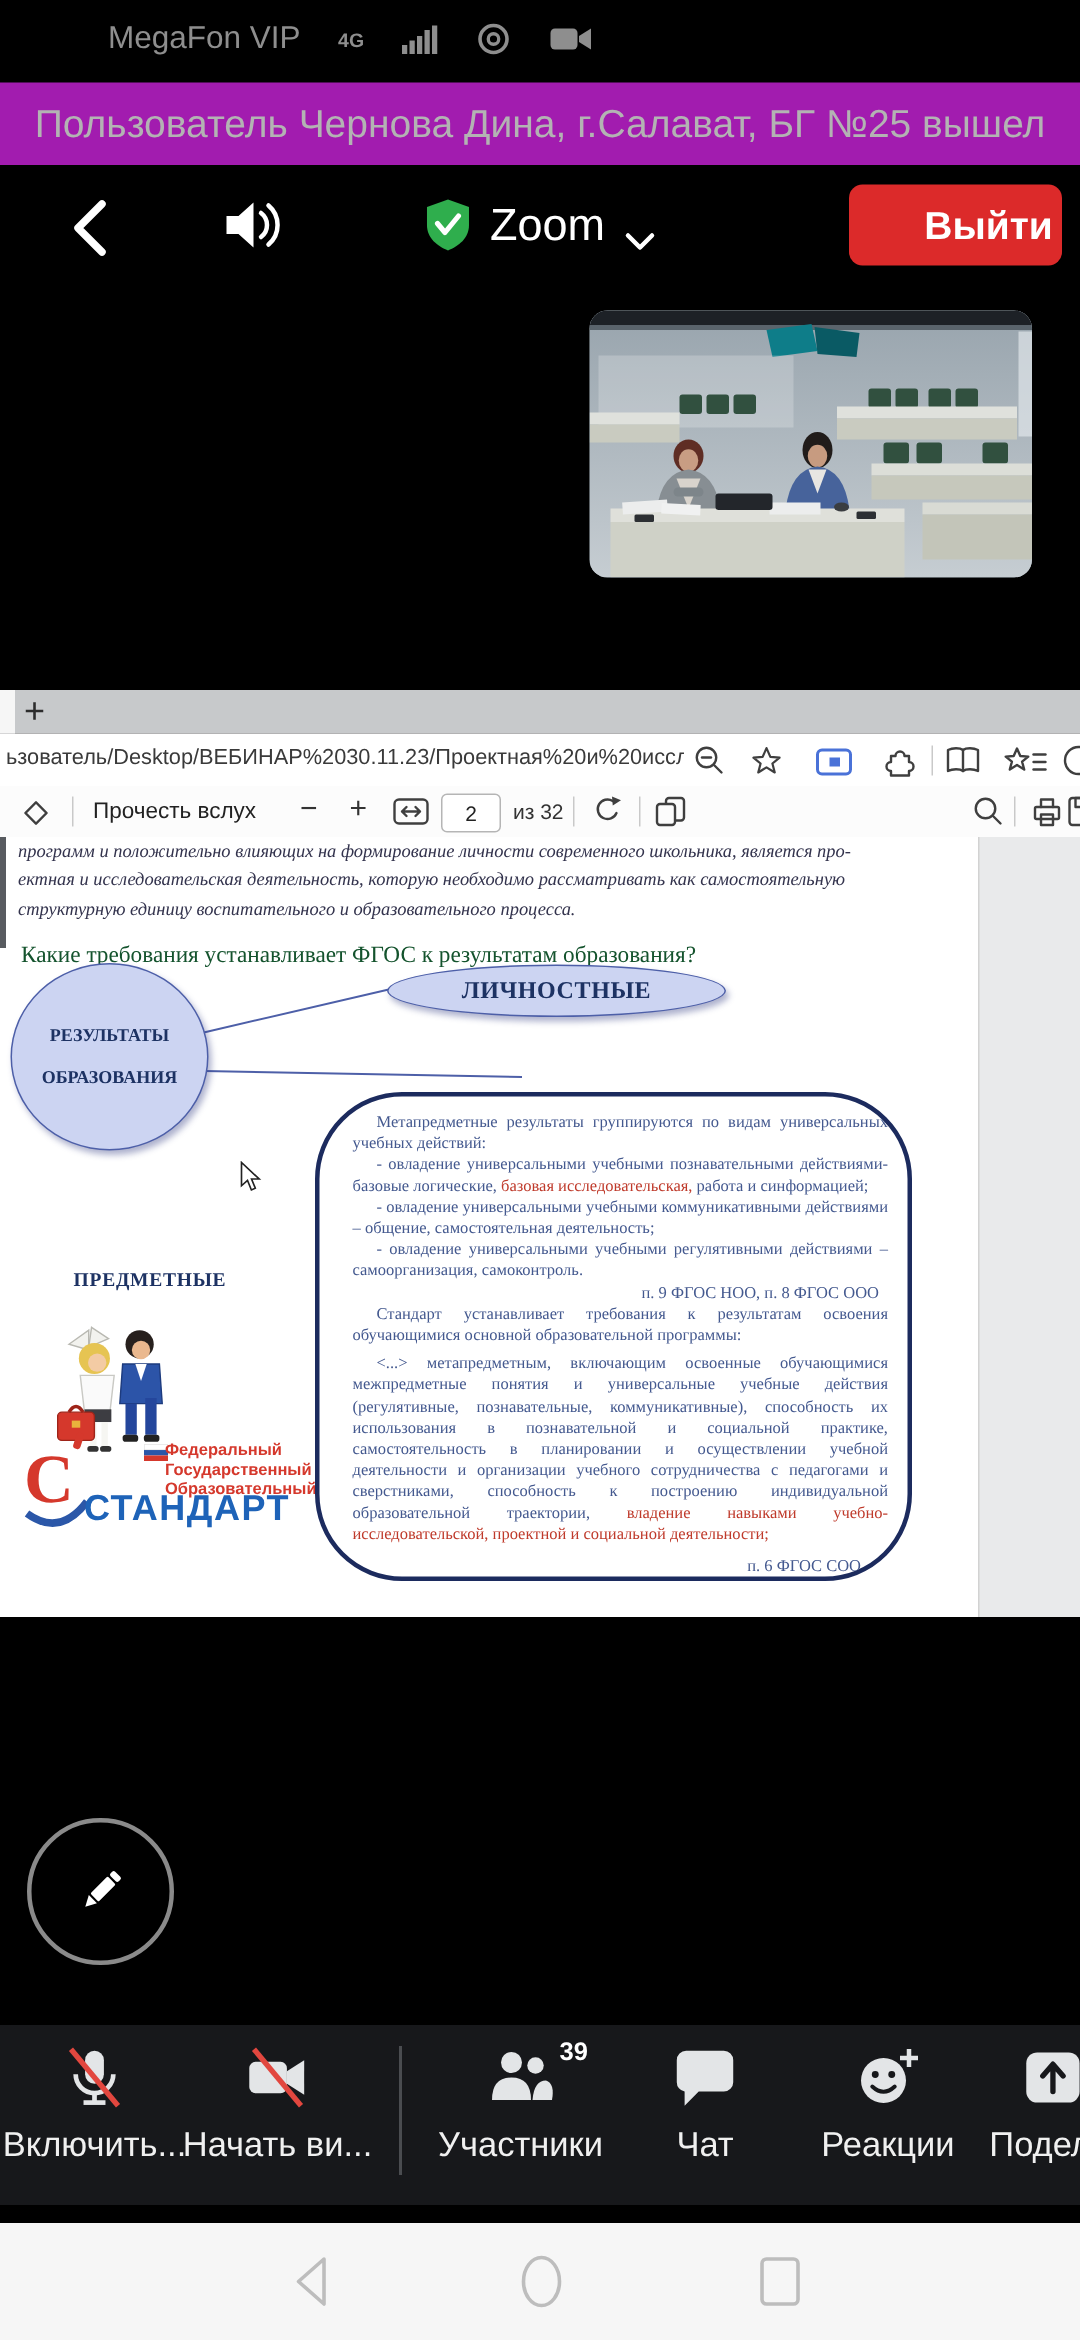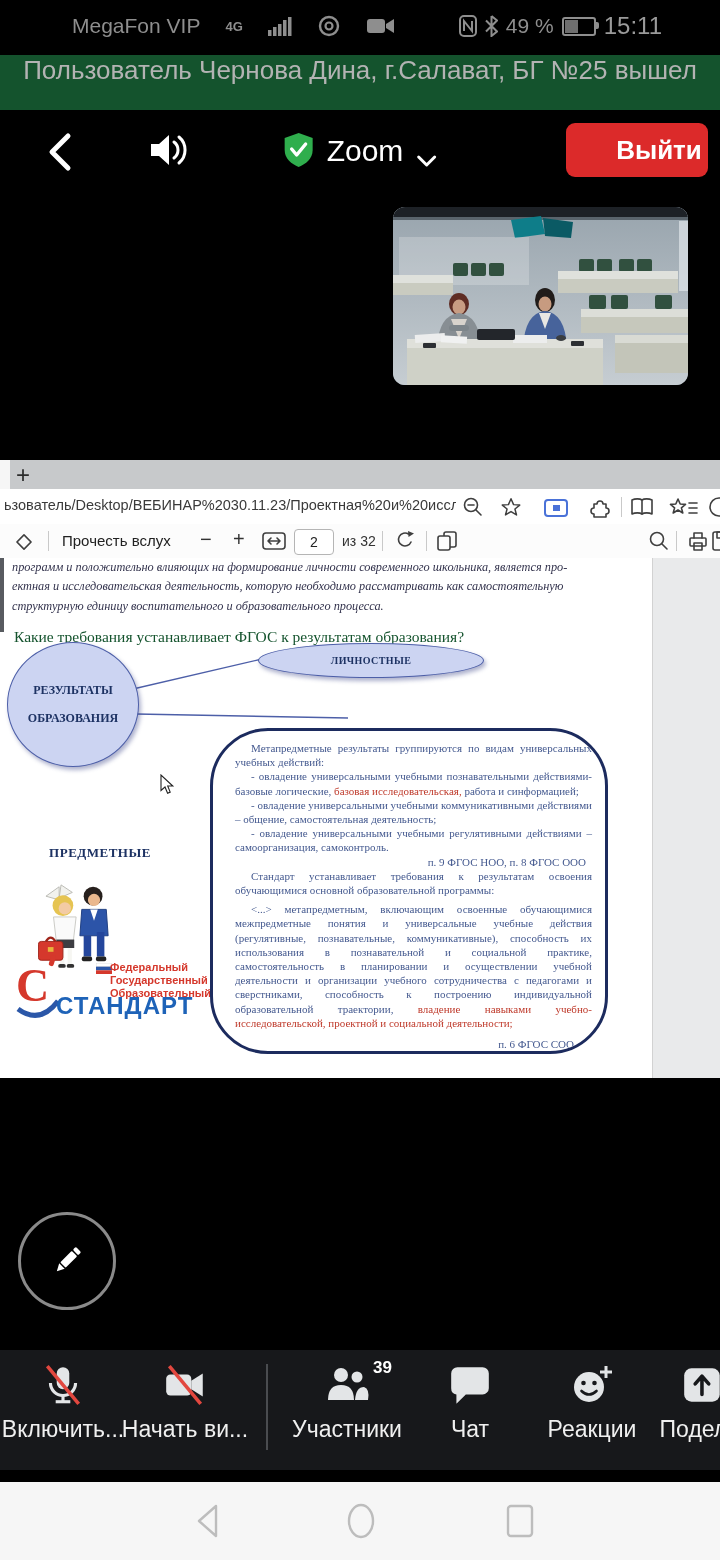--- a/index.html
+++ b/index.html
@@ -14,21 +14,21 @@
   .sb-carrier{font-size:21px;}
   .sb-4g{font-size:13px;font-weight:bold;line-height:11px;text-align:center;}
   .sb-right{right:58px;top:12px;display:flex;align-items:center;gap:8px;color:#8e8e8e;}
   .sb-batt{font-size:21px;}
   .sb-time{font-size:24px;color:#9a9a9a;}
   .batt-shell{width:30px;height:15px;border:2px solid #8e8e8e;border-radius:3px;position:relative;}
   .batt-fill{position:absolute;left:1px;top:1px;bottom:1px;width:45%;background:#6f6f6f;}
   .batt-nub{position:absolute;right:-5px;top:3px;width:3px;height:7px;background:#8e8e8e;border-radius:0 2px 2px 0;}
 
   
-  #notification{left:0;top:55px;width:720px;height:55px;background:#14532d;display:flex;justify-content:center;}
+  #notification{left:0;top:55px;width:720px;height:55px;background:#a21caf;display:flex;align-items:center;justify-content:center;}
   #notification span{color:#b3b3b3;font-size:26px;white-space:nowrap;}
 
   
   #zoom-header{left:0;top:110px;width:720px;height:80px;background:#000;}
   .hdr-center{left:50%;top:50%;transform:translate(-50%,-50%);display:flex;align-items:flex-end;gap:12px;}
   .hdr-title{color:#fff;font-size:30px;}
   #leave-btn{right:12px;top:13px;width:98px;height:54px;background:#dc2a2a;border-radius:9px;
              display:flex;align-items:center;justify-content:center;color:#fff;font-size:26px;font-weight:bold;padding-left:44px;}
 
   
@@ -53,21 +53,21 @@
   
   #doc{left:0;top:558px;width:720px;height:520px;background:#fff;overflow:hidden;
        font-family:"Liberation Serif",serif;}
   #doc-gray{left:652px;top:0;width:68px;height:520px;background:#e9eaeb;border-left:1px solid #d2d2d2;}
   #doc-ltab{left:0;top:0;width:4px;height:74px;background:#585b60;}
   .intro-line{left:12px;white-space:nowrap;font-style:italic;font-size:12.3px;color:#33334d;}
   #doc-heading{left:14px;top:70px;white-space:nowrap;font-weight:normal;font-size:15.5px;color:#14532d;}
   .node{background:#ccd4f2;border:1.4px solid #4d5fa8;border-radius:50%;display:flex;align-items:center;justify-content:center;
         color:#1d3263;font-weight:bold;box-shadow:2px 3px 4px rgba(50,60,130,.4);}
   #node-root{left:7px;top:84px;width:130px;height:123px;flex-direction:column;gap:13px;font-size:12px;}
-  #node-personal{left:258px;top:85px;width:224px;height:33px;font-size:10px;letter-spacing:.4px;}
+  #node-personal{left:258px;top:85px;width:224px;height:33px;font-size:16px;letter-spacing:.4px;}
   #node-meta{left:345px;top:142px;width:240px;height:35px;font-size:12px;letter-spacing:.4px;z-index:3;}
   #meta-box{left:210px;top:170px;width:392px;height:320px;border:3px solid #1c2b5e;border-radius:58px;background:#fff;z-index:2;overflow:hidden;}
   .box-text{position:absolute;left:22px;right:13px;top:10px;font-size:11px;line-height:14.2px;color:#44598f;text-align:justify;font-family:Liberation Serif, serif;}
   .box-text p{margin:0;text-indent:16px;}
   .box-text .red{color:#bf3a2b;}
   .box-text .ref{text-align:right;text-indent:0;padding-right:6px;}
   .box-text .gap{margin-top:5px;}
   .box-text .ref2{padding-right:18px;margin-top:7px;}
   #label-subject{left:40px;top:287px;width:120px;text-align:center;font-weight:bold;font-size:13px;color:#1d3263;letter-spacing:.5px;}
   #fgos-logo{left:10px;top:315px;width:200px;height:160px;}
@@ -110,35 +110,20 @@
         </g>
       </svg>
       <svg width="24" height="24" viewBox="0 0 24 24">
         <circle cx="12" cy="12" r="9" fill="none" stroke="#8e8e8e" stroke-width="2.4"></circle>
         <circle cx="12" cy="12" r="3.5" fill="none" stroke="#8e8e8e" stroke-width="2.2"></circle>
       </svg>
       <svg width="30" height="20" viewBox="0 0 30 20">
         <rect x="1" y="3" width="18" height="14" rx="3" fill="#8e8e8e"></rect>
         <polygon points="20,8 28,3 28,17 20,12" fill="#8e8e8e"></polygon>
       </svg>
-    </div>
-    <div class="sb-right abs">
-      <svg width="18" height="22" viewBox="0 0 18 22">
-        <rect x="1" y="1" width="16" height="20" rx="4" fill="none" stroke="#8e8e8e" stroke-width="2"></rect>
-        <path d="M5,16 V6 l8,10 V6" fill="none" stroke="#8e8e8e" stroke-width="2"></path>
-      </svg>
-      <svg width="13" height="22" viewBox="0 0 13 22">
-        <path d="M6.5,1 V21 L12,16.5 L1,5.5 M6.5,1 L12,5.5 L1,16.5" fill="none" stroke="#8e8e8e" stroke-width="2"></path>
-      </svg>
-      <span class="sb-batt">49 %</span>
-      <span class="batt-shell">
-          <span class="batt-fill"></span>
-          <span class="batt-nub"></span>
-        </span>
-      <span class="sb-time">15:11</span>
     </div>
   </div>
 
   <div id="notification" class="abs">
     <span>Пользователь Чернова Дина, г.Салават, БГ №25 вышел</span>
   </div>
 
   <div id="zoom-header" class="abs">
     <svg class="abs" style="left:44px;top:22px;" width="34" height="40" viewBox="0 0 34 40">
       <polyline points="24,4 8,20 24,36" fill="none" stroke="#fff" stroke-width="5" stroke-linecap="round" stroke-linejoin="round"></polyline>

